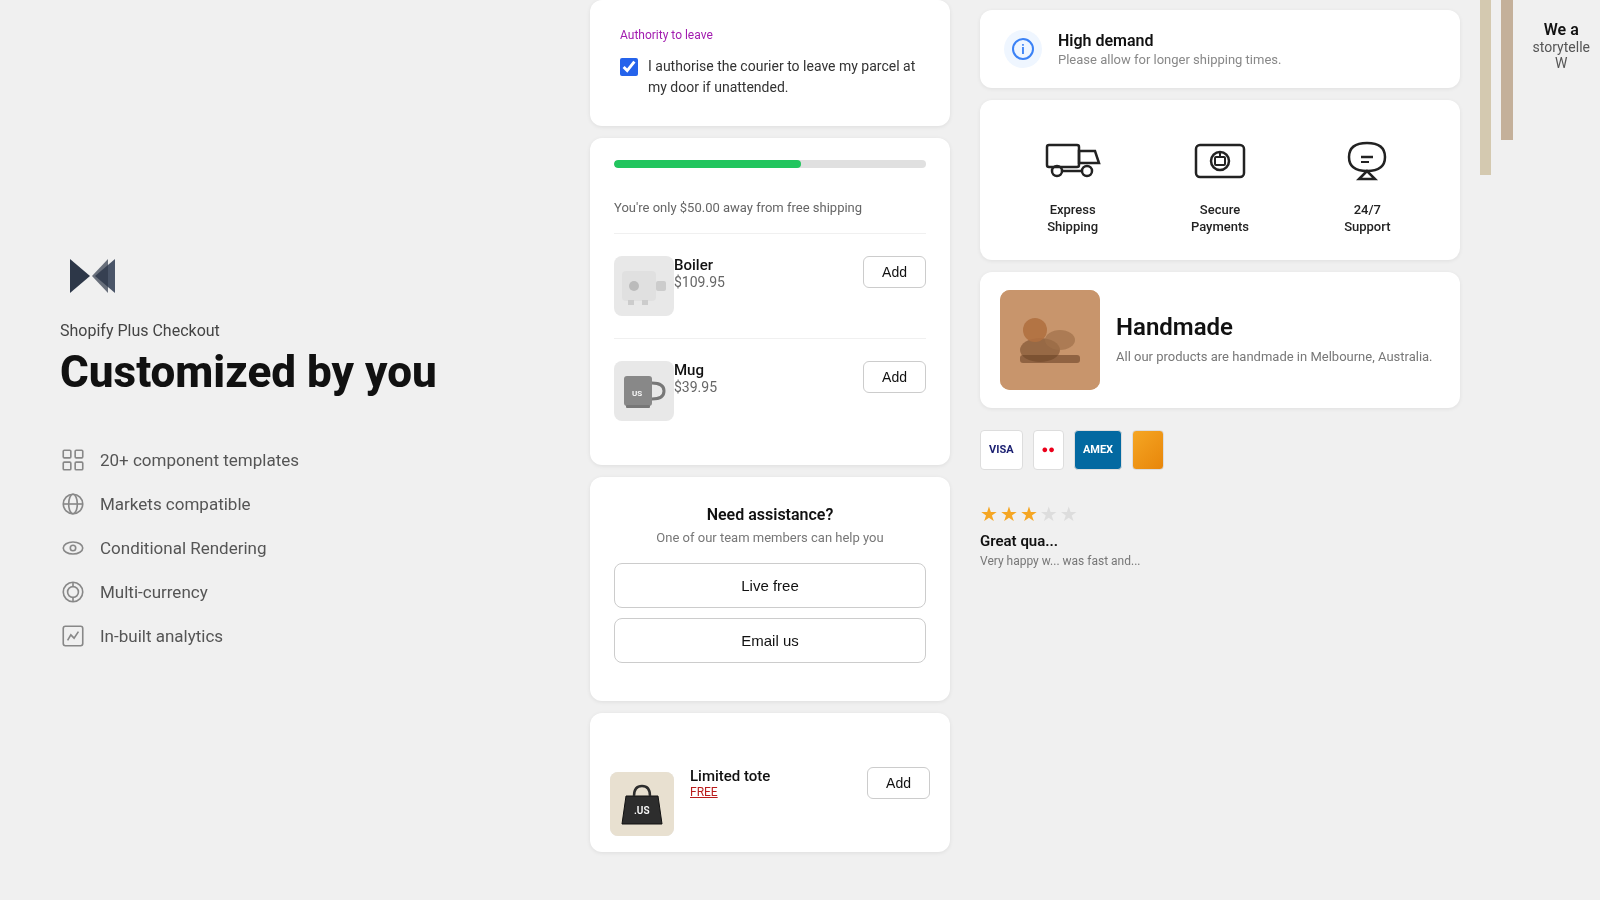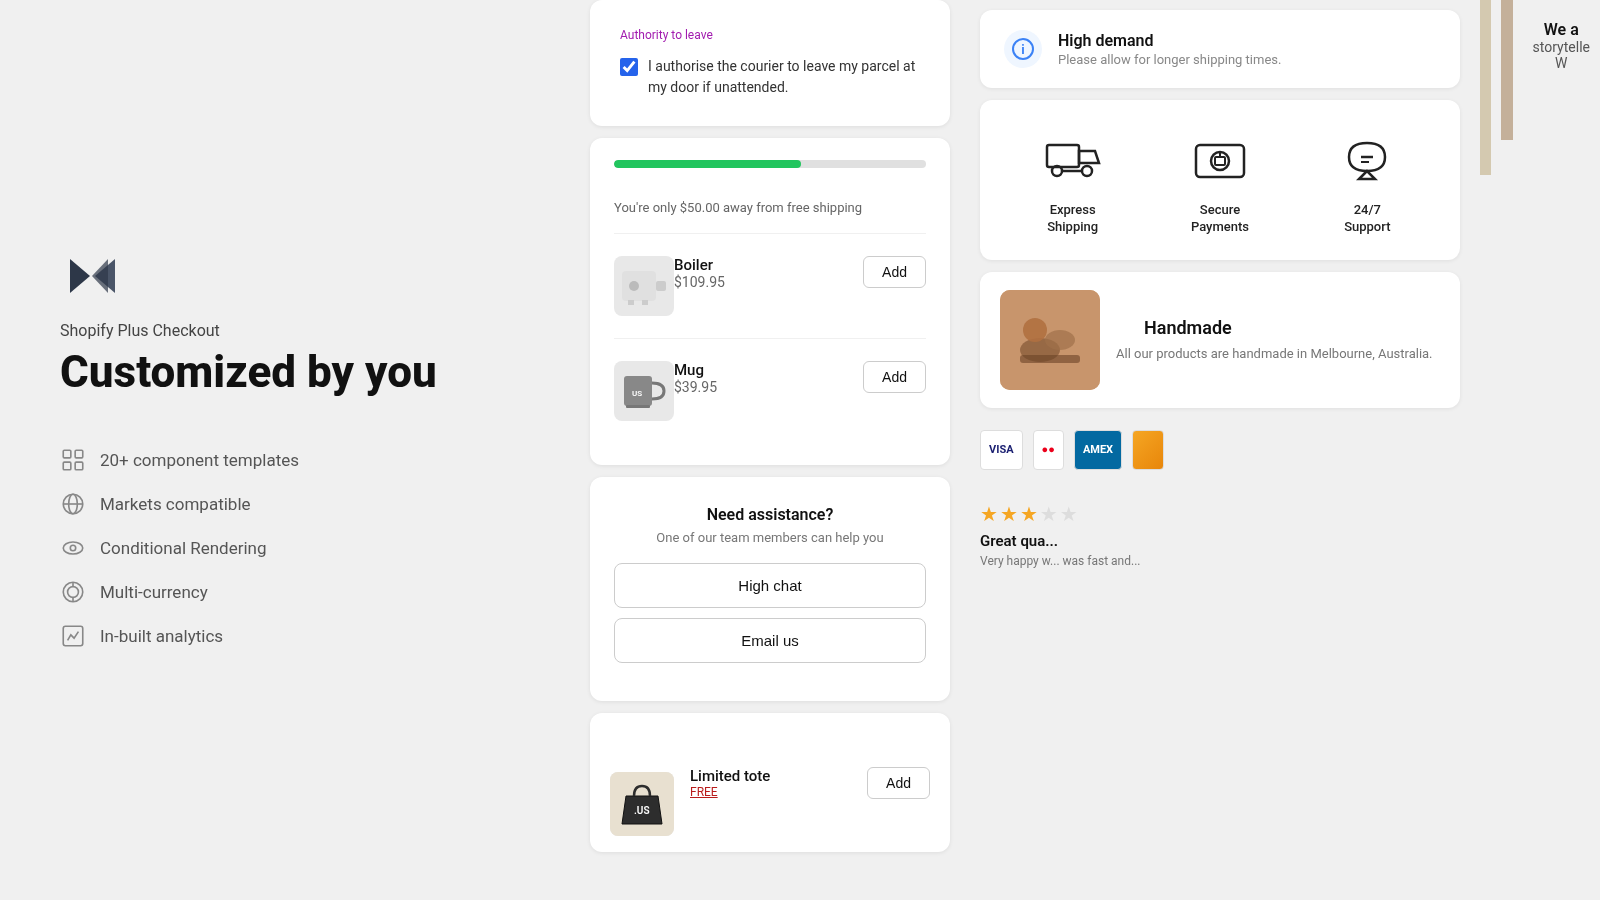--- a/index.html
+++ b/index.html
@@ -322,25 +322,24 @@
     .handmade-img {
       width: 100px;
       height: 100px;
       border-radius: 10px;
       background: #d4a574;
       flex-shrink: 0;
       overflow: hidden;
       position: relative;
     }
     .handmade-title {
-      font-size: 18px;
+      font-size: 24px;
       font-weight: 600;
       color: #111;
       margin-bottom: 6px;
-      margin-left: 28px;
     }
     .handmade-sub {
       font-size: 13px;
       color: #777;
       line-height: 1.5;
     }
 
     
     .far-right-panel {
       width: 120px;
@@ -524,21 +523,21 @@
         <div class="product-name">Mug</div>
         <div class="product-price">$39.95</div>
       </div>
       <button class="add-btn">Add</button>
     </div>
   </div>
 
   <div class="card assistance-card">
     <div class="assistance-title">Need assistance?</div>
     <div class="assistance-sub">One of our team members can help you</div>
-    <button class="assist-btn">High chat</button>
+    <button class="assist-btn">Live free</button>
     <button class="assist-btn">Email us</button>
   </div>
 
   <div class="card tote-card">
     <div class="tote-img">
       <svg viewBox="0 0 64 64" fill="none" xmlns="http://www.w3.org/2000/svg" width="64" height="64">
         <rect width="64" height="64" fill="#e8e0d0"></rect>
 
         <path d="M16 24 L12 52 L52 52 L48 24 Z" fill="#2d2d2d" stroke="#111" stroke-width="1"></path>
         <path d="M24 24 Q24 14 32 14 Q40 14 40 24" stroke="#2d2d2d" stroke-width="2.5" fill="none"></path>

